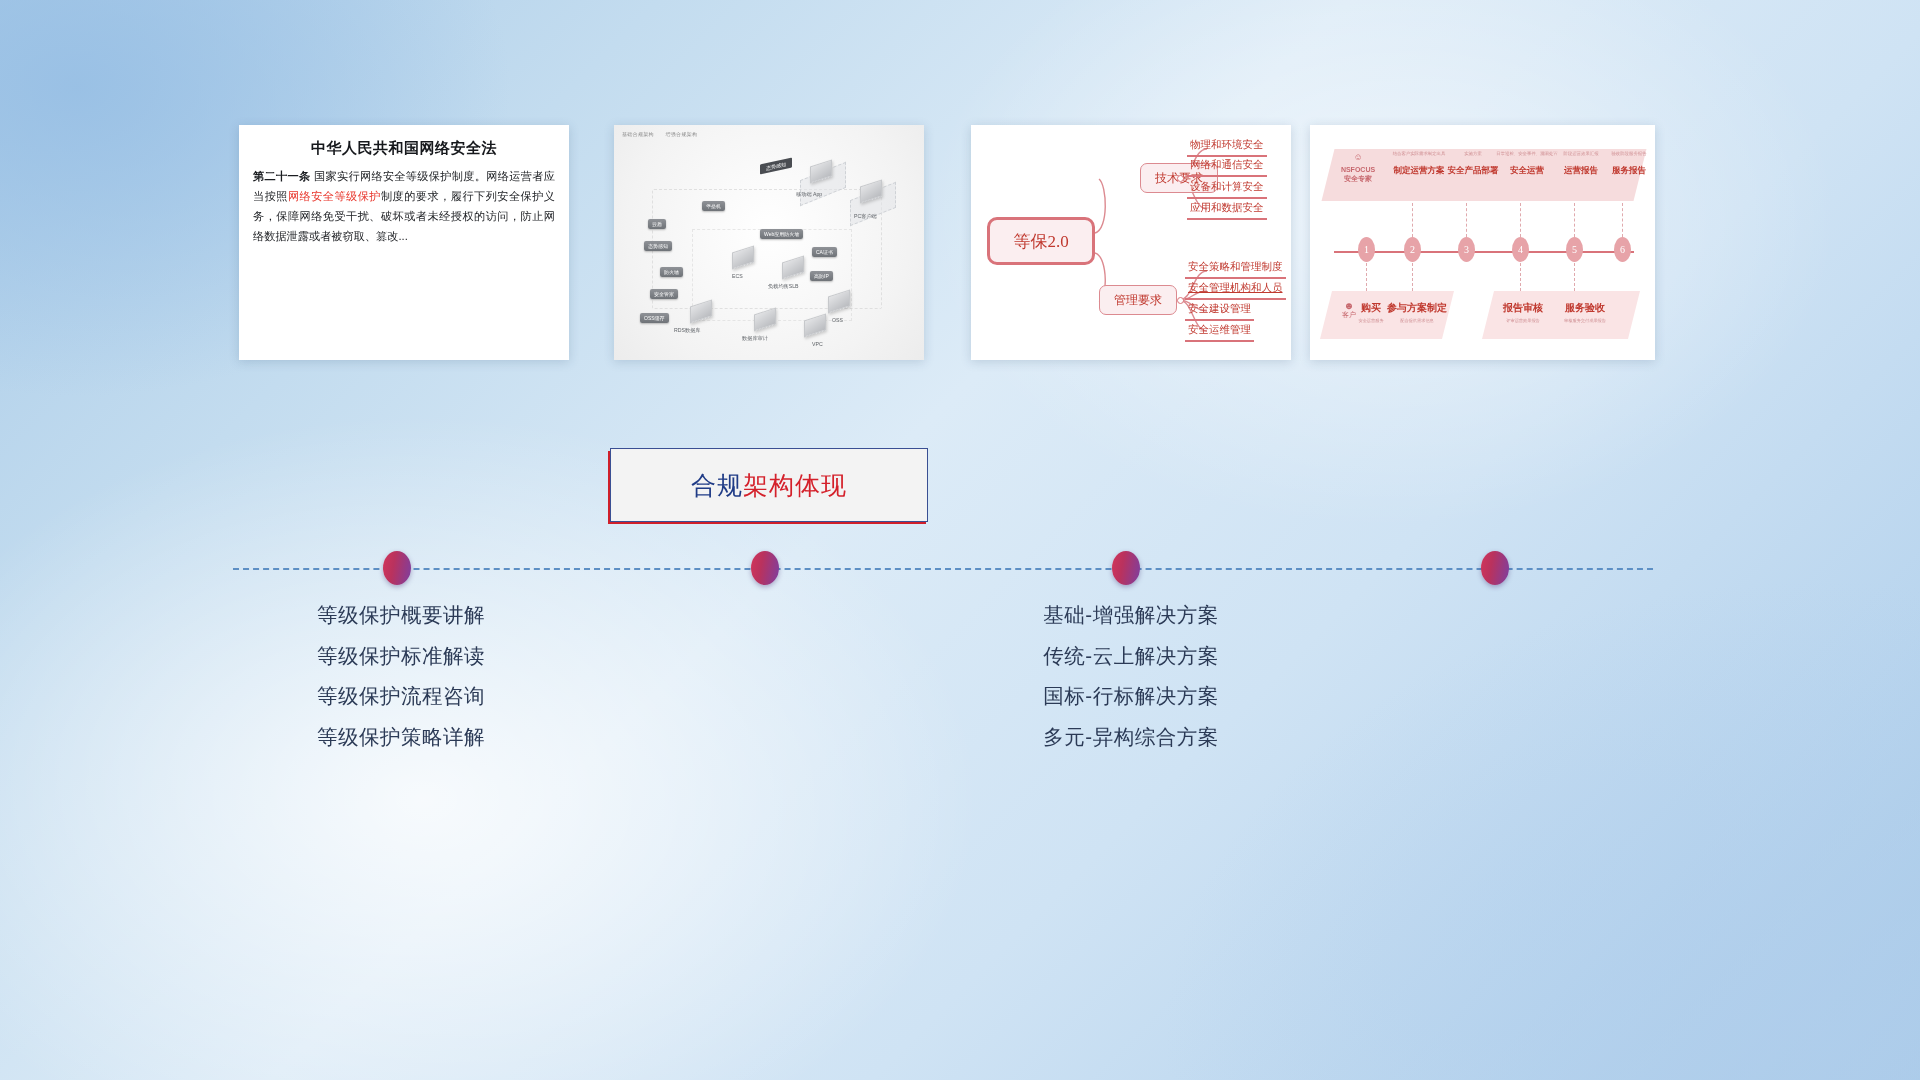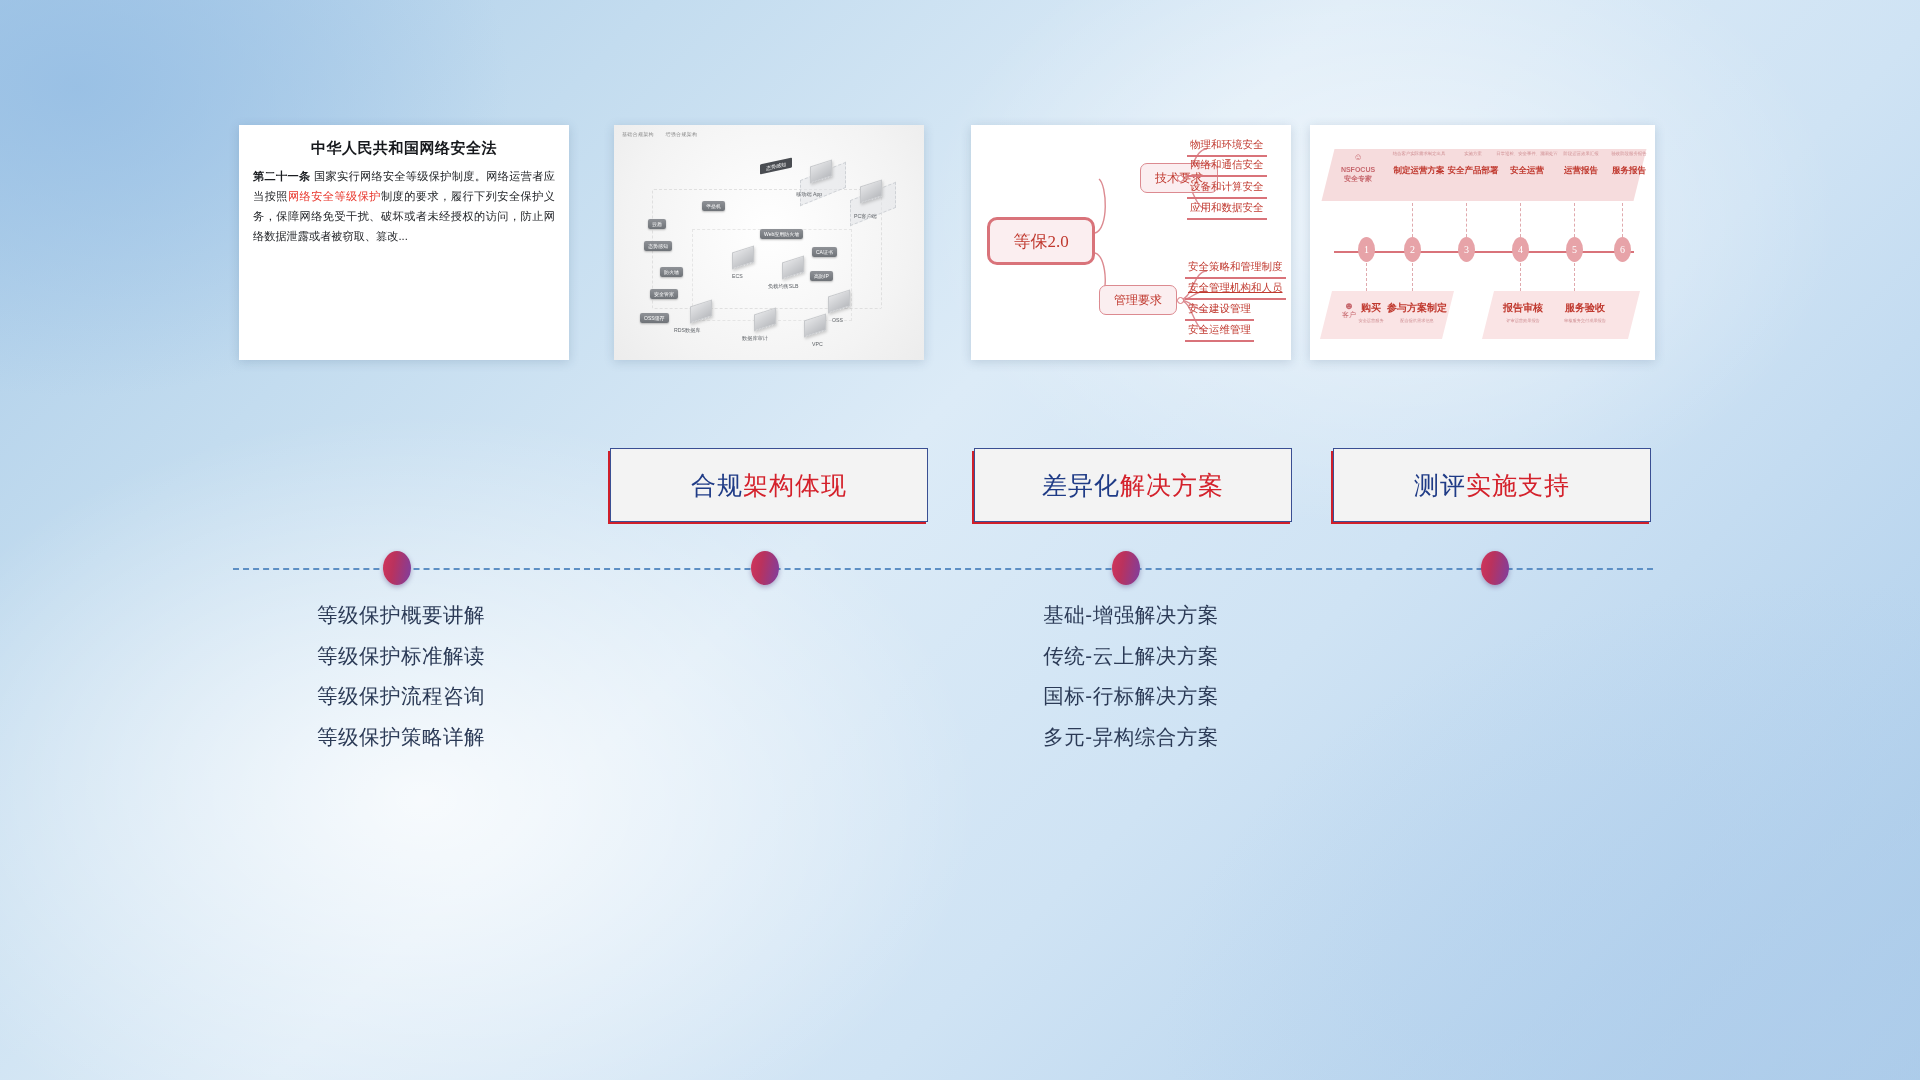--- a/index.html
+++ b/index.html
@@ -327,26 +327,20 @@
           <div class="lowsub">审核服务交付成果报告</div>
         </div>
       </div>
     </div>
   </div>
 
   <div class="titles">
     <div class="tbox tb2">
       <div class="t"><span class="blue">合规</span><span class="red">架构体现</span></div>
     </div>
-    <div class="tbox tb3">
-      <div class="t"><span class="blue">差异化</span><span class="red">解决方案</span></div>
-    </div>
-    <div class="tbox tb4">
-      <div class="t"><span class="blue">测评</span><span class="red">实施支持</span></div>
-    </div>
   </div>
 
   <div class="tl">
     <div class="line"></div>
     <div class="node n1"></div>
     <div class="node n2"></div>
     <div class="node n3"></div>
     <div class="node n4"></div>
   </div>
 

